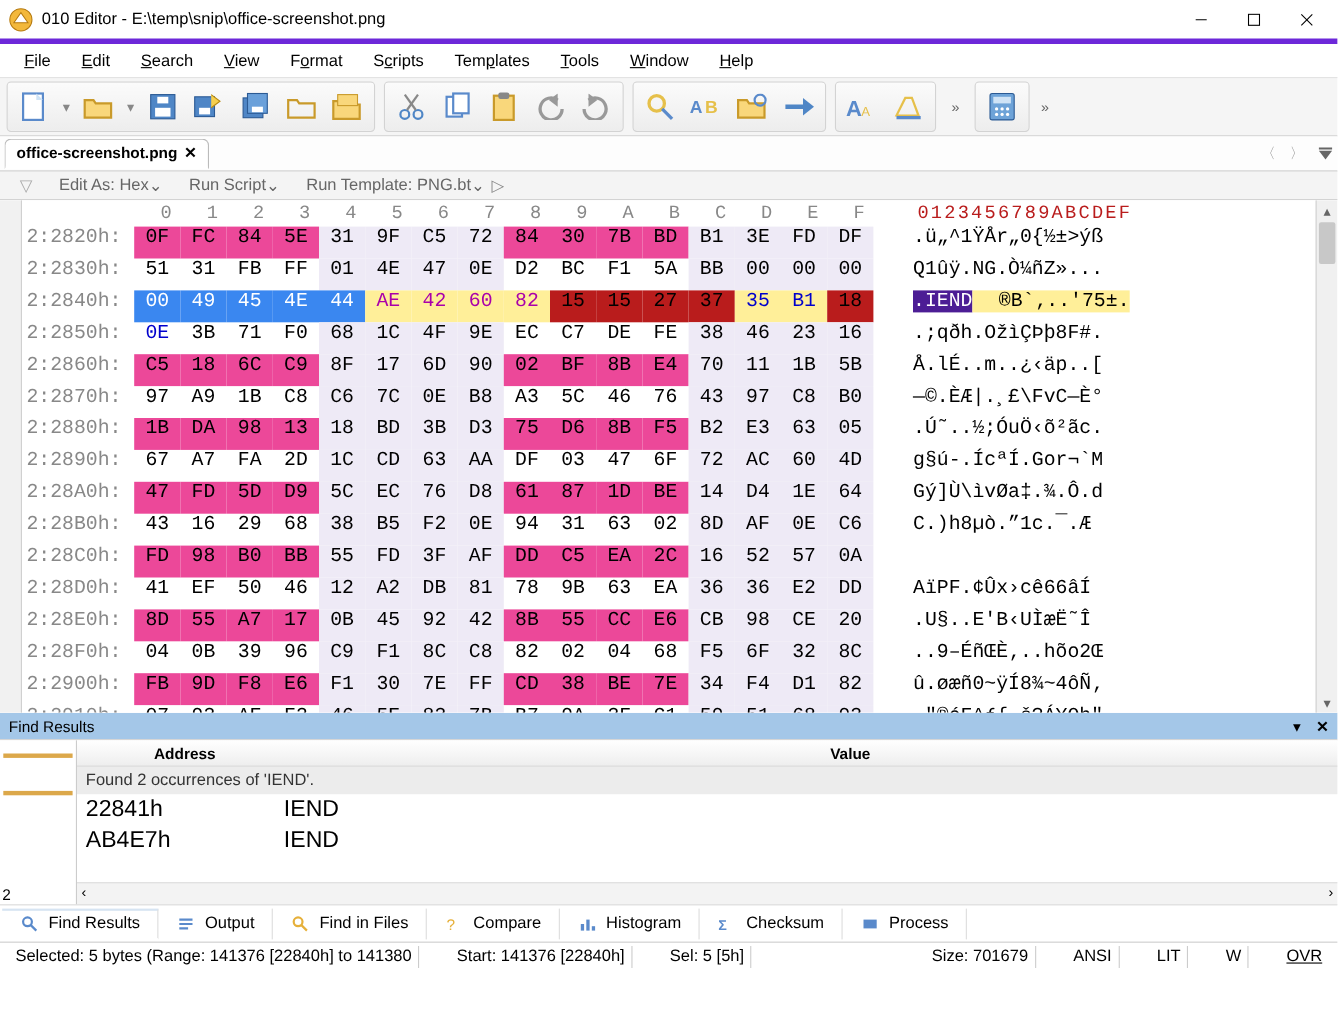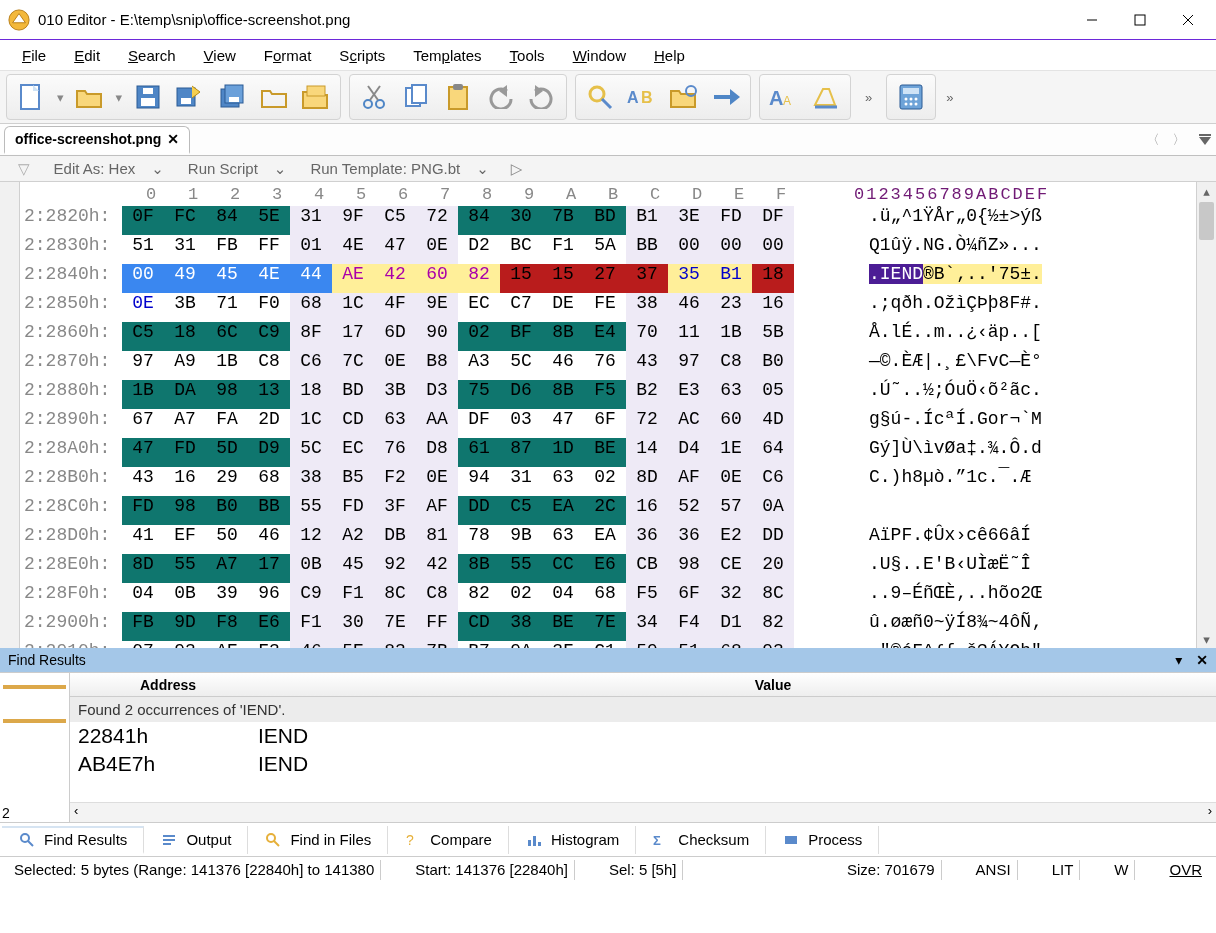--- a/index.html
+++ b/index.html
@@ -14,21 +14,21 @@
     overflow: hidden;
     display: flex;
     flex-direction: column;
   }
   
   .titlebar {
     height: 40px;
     display: flex;
     align-items: center;
     padding: 0 4px 0 8px;
-    border-bottom: 1px solid #6d28d9;
+    border-bottom: 5px solid #6d28d9;
   }
   .titlebar .app-icon {
     width: 22px; height: 22px; margin-right: 8px;
     display:flex; align-items:center; justify-content:center;
   }
   .titlebar .title { font-size: 15px; color: #000; flex: 1; }
   .win-btns { display: flex; }
   .win-btn { width: 48px; height: 32px; display:flex; align-items:center; justify-content:center; }
   .win-btn svg { stroke: #000; }
   
@@ -95,21 +95,21 @@
     height: 26px;
     background: #f4f4f4;
     display:flex;
     align-items:center;
     padding: 0 18px;
     gap: 24px;
     color: #666;
     font-size: 15px;
     border-bottom: 1px solid #d0d0d0;
   }
-  .editstrip .chip { display:flex; align-items:center; gap:16px; }
+  .editstrip .chip { display:flex; align-items:center; gap:0; }
   
   .hex-area {
     display:flex;
     height: 466px;
     background: #fff;
     overflow:hidden;
     position:relative;
   }
   .hex-gutter-left {
     width: 20px;
@@ -124,36 +124,36 @@
     display:flex;
     font-family: "Consolas","Courier New",monospace;
     font-size: 17px;
     color: #888;
     height: 24px;
     align-items:center;
     padding-left: 110px;
   }
   .hex-header .bytecol { width: 42px; text-align:center; }
   .hex-header .gap { width: 32px; }
-  .hex-header .asc { color:#701a75; letter-spacing: 2px; width: 240px; margin-left: 20px; }
+  .hex-header .asc { color:#b91c1c; letter-spacing: 2px; width: 240px; }
   .hex-rows { font-family: "Consolas","Courier New",monospace; font-size:18px; }
   .hex-row { display:flex; height: 29px; }
   .addr { width: 102px; color:#888; padding-left:4px; font-size:18px;}
   .byte { width: 42px; text-align:center; }
-  .byte.gray { background:#0f766e; }
+  .byte.gray { background:#ec4899; }
   .byte.lav { background:#eeeaf6; }
   .byte.blu { color:#0000cc; }
   .byte.sel { background:#3a87f0; color:#fff;}
   .byte.hl  { background:#b91c1c; }
   .byte.hlb { background:#ffef99; color:#aa00aa; }
   .byte.hlu { background:#ffef99; color:#0000cc; }
   .ascgap { width: 36px; }
-  .asc-cell { width: 248px; font-family: "Consolas","Courier New",monospace; letter-spacing:0; white-space:pre;margin-left:39px; }
+  .asc-cell { width: 248px; font-family: "Consolas","Courier New",monospace; letter-spacing:0; white-space:pre; }
   .asc-cell .sel { background:#4c1d95; color:#fff;}
-  .asc-cell .hl  { background:#ffef99; }
+  .asc-cell .hl  { background:#ffef99;padding-left:24px; }
   .hex-vscroll {
     width: 20px;
     background:#f0f0f0;
     border-left:1px solid #d0d0d0;
     position:relative;
   }
   .scroll-thumb { position:absolute; left:2px; right:2px; top:2px; height:60px; background:#c8c8c8; border-radius:2px;}
   .scroll-arr { position:absolute; left:0; right:0; height:18px; display:flex;align-items:center;justify-content:center; color:#666;}
   .scroll-arr.bot { bottom:0; }
   

